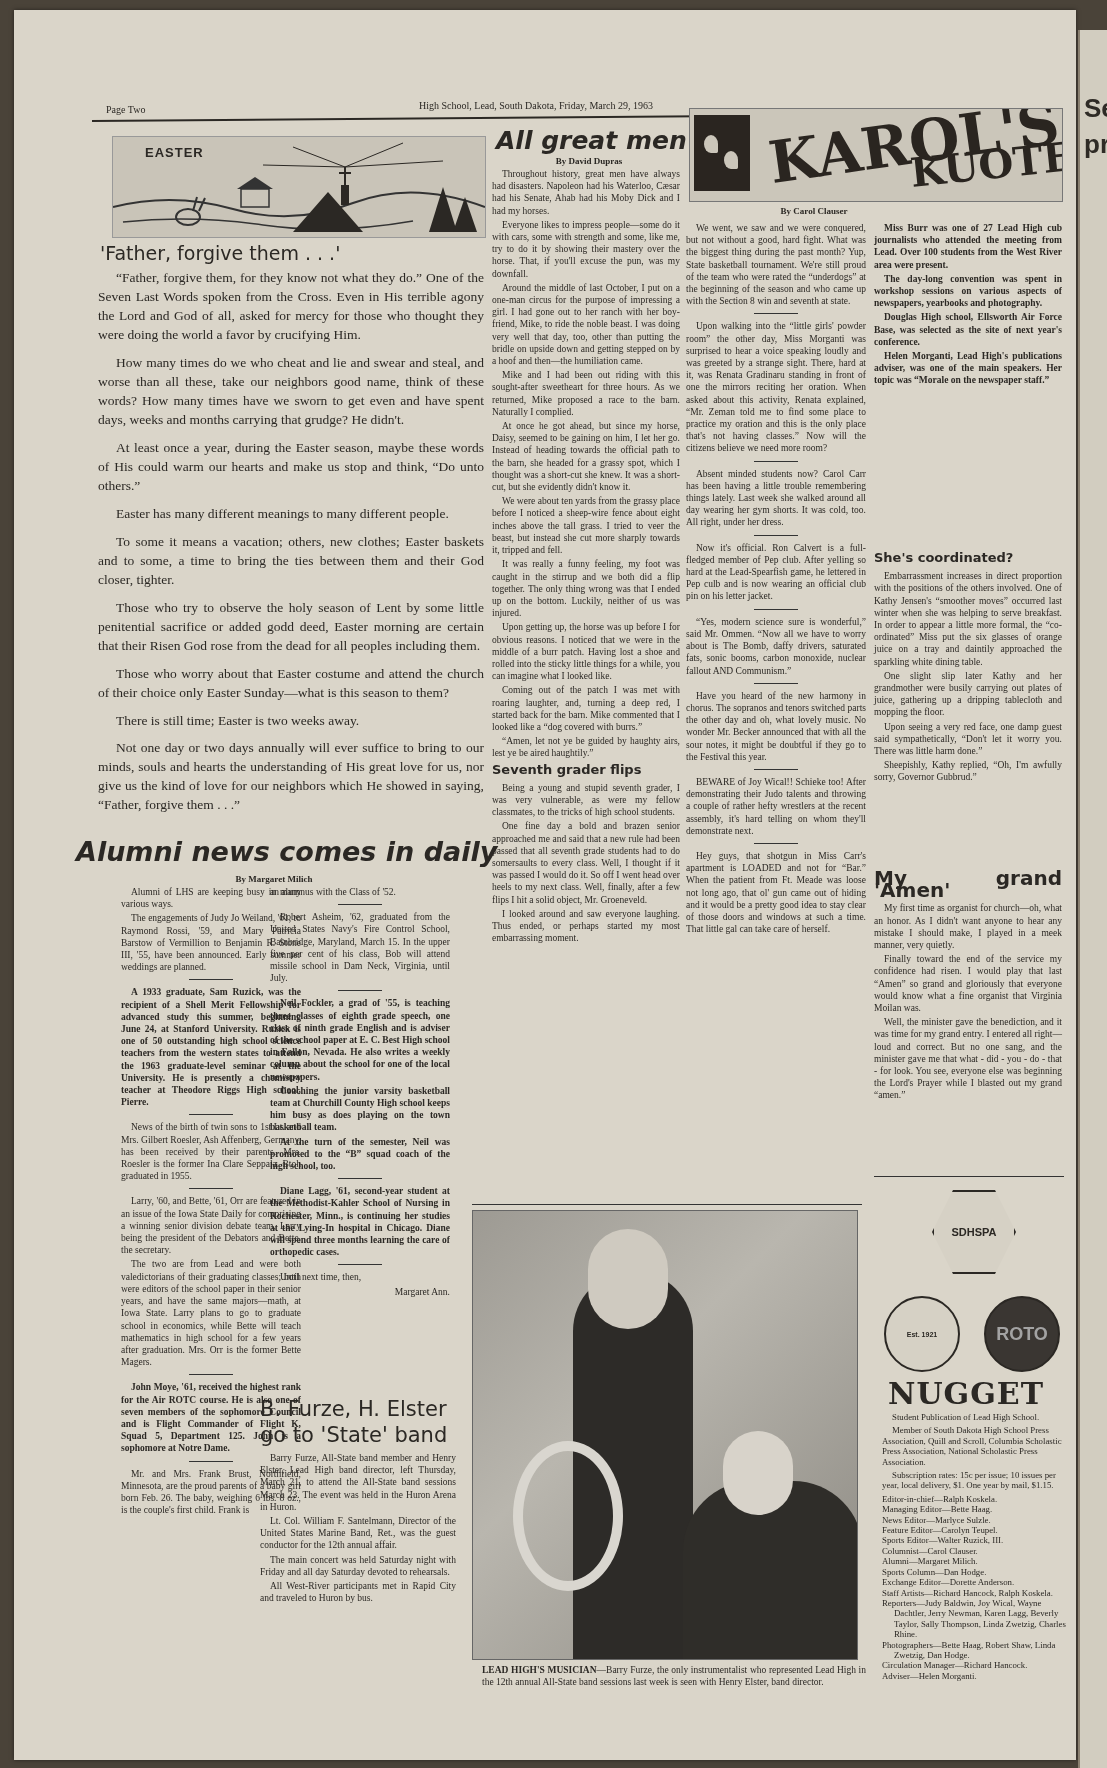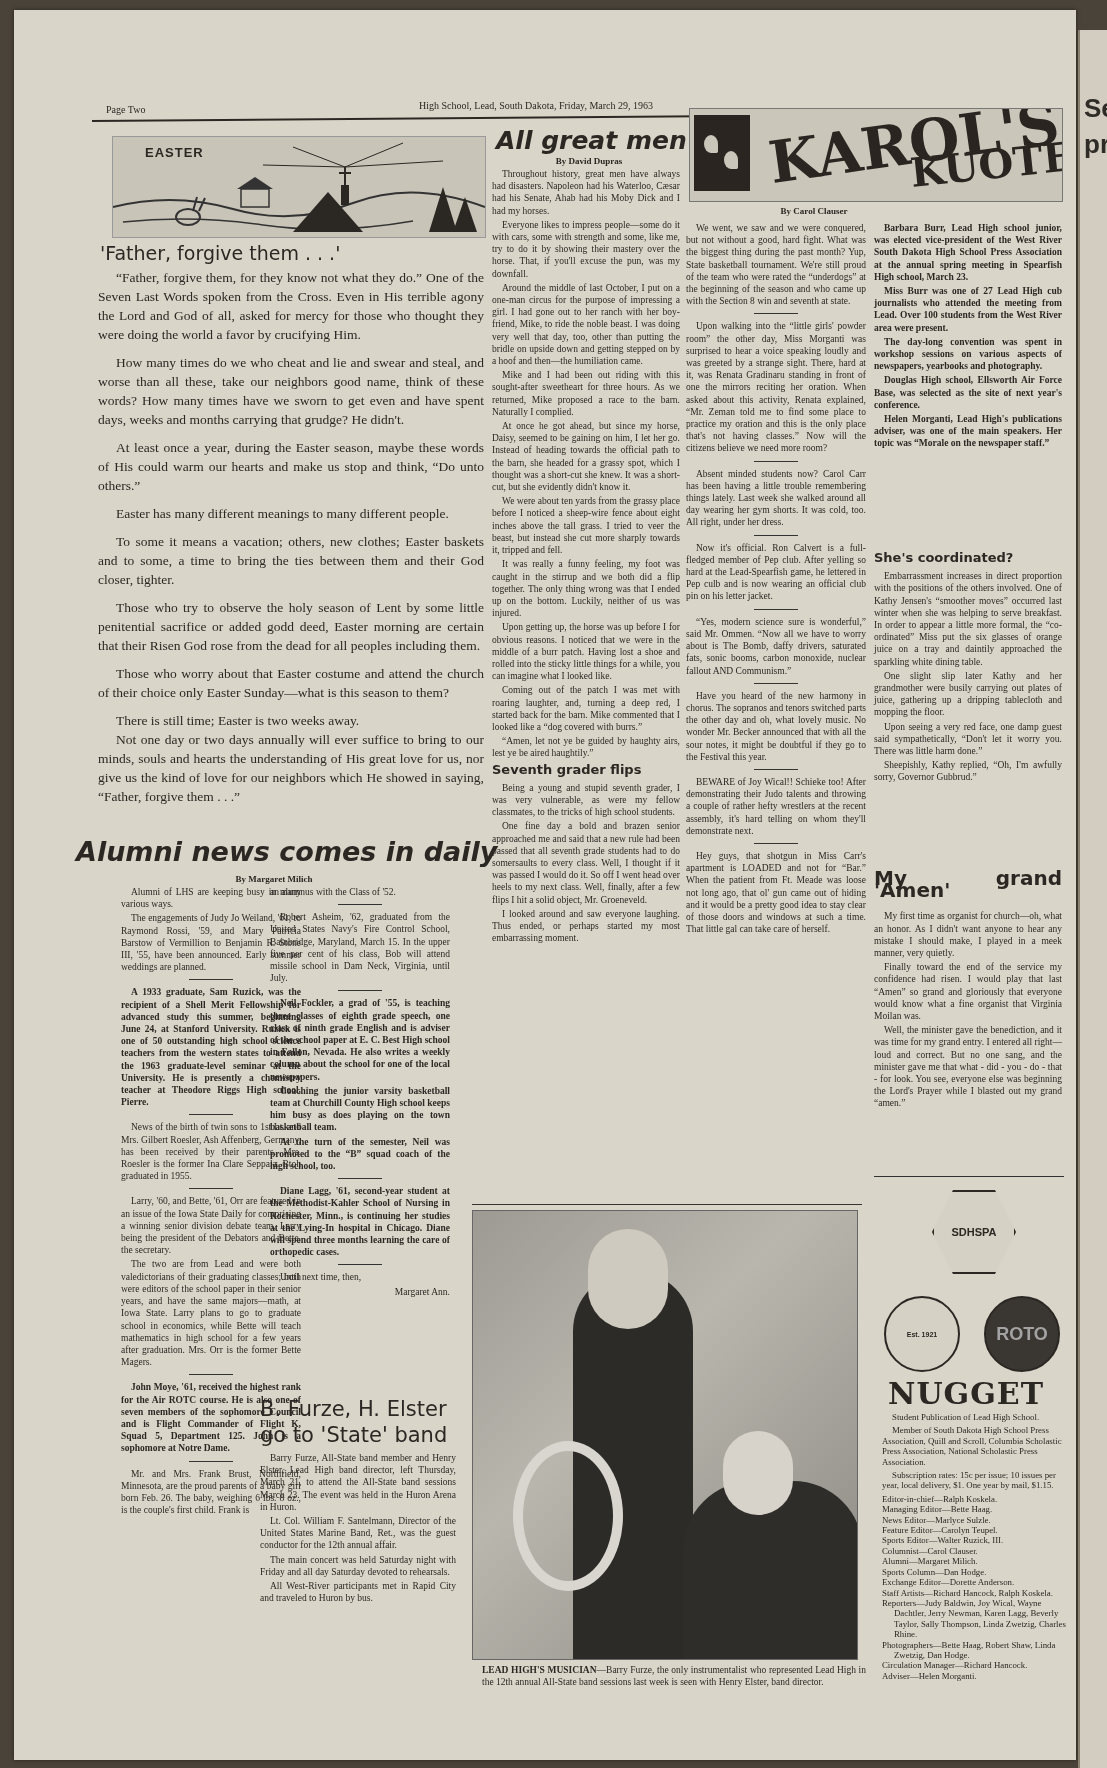--- a/index.html
+++ b/index.html
@@ -83,21 +83,21 @@
 
   <h2 class="abs h-father">'Father, forgive them . . .'</h2>
   <div class="abs father-body body-lg">
     <p>“Father, forgive them, for they know not what they do.” One of the Seven Last Words spoken from the Cross. Even in His terrible agony the Lord and God of all, asked for mercy for those who thought they were doing the world a favor by crucifying Him.</p>
     <p>How many times do we who cheat and lie and swear and steal, and worse than all these, take our neighbors good name, think of these words? How many times have we sworn to get even and have spent days, weeks and months carrying that grudge? He didn't.</p>
     <p>At least once a year, during the Easter season, maybe these words of His could warm our hearts and make us stop and think, “Do unto others.”</p>
     <p>Easter has many different meanings to many different people.</p>
     <p>To some it means a vacation; others, new clothes; Easter baskets and to some, a time to bring the ties between them and their God closer, tighter.</p>
     <p>Those who try to observe the holy season of Lent by some little penitential sacrifice or added godd deed, Easter morning are certain that their Risen God rose from the dead for all peoples including them.</p>
     <p>Those who worry about that Easter costume and attend the church of their choice only Easter Sunday—what is this season to them?</p>
-    <p style="margin-bottom:0">There is still time; Easter is two weeks away.</p>
+    <p style="margin-bottom:8px">There is still time; Easter is two weeks away.</p>
     <p>Not one day or two days annually will ever suffice to bring to our minds, souls and hearts the understanding of His great love for us, nor give us the kind of love for our neighbors which He showed in saying, “Father, forgive them . . .”</p>
   </div>
 
   <h2 class="abs h-alumni">Alumni news comes in daily</h2>
   <div class="abs byline" style="left:70px;top:864px;width:380px;">By Margaret Milich</div>
   <div class="col small" style="left:68px;top:876px;width:180px;margin-left:39px;">
     <p>Alumni of LHS are keeping busy in many various ways.</p>
     <p>The engagements of Judy Jo Weiland, '61, to Raymond Rossi, '59, and Mary Patricia Barstow of Vermillion to Benjamin R. Stone III, '55, have been announced. Early summer weddings are planned.</p>
     <div class="sep"></div>
     <p class="b">A 1933 graduate, Sam Ruzick, was the recipient of a Shell Merit Fellowship for advanced study this summer, beginning June 24, at Stanford University. Ruzick is one of 50 outstanding high school science teachers from the western states to attend the 1963 graduate-level seminar at the University. He is presently a chemistry teacher at Theodore Riggs High school, Pierre.</p>
@@ -177,38 +177,37 @@
     <p>“Yes, modern science sure is wonderful,” said Mr. Ommen. “Now all we have to worry about is The Bomb, daffy drivers, saturated fats, sonic booms, carbon monoxide, nuclear fallout AND Communism.”</p>
     <div class="sep"></div>
     <p>Have you heard of the new harmony in chorus. The sopranos and tenors switched parts the other day and oh, what lovely music. No wonder Mr. Becker announced that with all the sour notes, it might be doubtful if they go to the Festival this year.</p>
     <div class="sep"></div>
     <p>BEWARE of Joy Wical!! Schieke too! After demonstrating their Judo talents and throwing a couple of rather hefty wrestlers at the recent assembly, it's hard telling on whom they'll demonstrate next.</p>
     <div class="sep"></div>
     <p>Hey guys, that shotgun in Miss Carr's apartment is LOADED and not for “Bar.” When the patient from Ft. Meade was loose not long ago, that ol' gun came out of hiding and it would be a pretty good idea to stay clear of those doors and windows at such a time. That little gal can take care of herself.</p>
   </div>
 
   <div class="col small" style="left:860px;top:212px;width:188px;font-weight:bold;">
-    <p>Barbara Burr, Lead High school junior, was elected vice-president of the West River South Dakota High School Press Association at the annual spring meeting in Spearfish High school, March 23.</p>
     <p>Miss Burr was one of 27 Lead High cub journalists who attended the meeting from Lead. Over 100 students from the West River area were present.</p>
     <p>The day-long convention was spent in workshop sessions on various aspects of newspapers, yearbooks and photography.</p>
     <p>Douglas High school, Ellsworth Air Force Base, was selected as the site of next year's conference.</p>
     <p>Helen Morganti, Lead High's publications adviser, was one of the main speakers. Her topic was “Morale on the newspaper staff.”</p>
   </div>
 
   <div class="col small" style="left:860px;top:538px;width:188px;">
     <div class="h-small">She's coordinated?</div>
     <p>Embarrassment increases in direct proportion with the positions of the others involved. One of Kathy Jensen's “smoother moves” occurred last winter when she was helping to serve breakfast. In order to appear a little more formal, the “co-ordinated” Miss put the six glasses of orange juice on a tray and daintily approached the sparkling white dining table.</p>
     <p>One slight slip later Kathy and her grandmother were busily carrying out plates of juice, gathering up a dripping tablecloth and mopping the floor.</p>
     <p>Upon seeing a very red face, one damp guest said sympathetically, “Don't let it worry you. There was little harm done.”</p>
     <p>Sheepishly, Kathy replied, “Oh, I'm awfully sorry, Governor Gubbrud.”</p>
   </div>
 
   <div class="col small" style="left:860px;top:862px;width:188px;">
     <div class="h-grand">My grand 'Amen'</div>
-    <p style="margin-top:14px">My first time as organist for church—oh, what an honor. As I didn't want anyone to hear any mistake I should make, I played in a meek manner, very quietly.</p>
+    <p style="margin-top:6px">My first time as organist for church—oh, what an honor. As I didn't want anyone to hear any mistake I should make, I played in a meek manner, very quietly.</p>
     <p>Finally toward the end of the service my confidence had risen. I would play that last “Amen” so grand and gloriously that everyone would know what a fine organist that Virginia Moilan was.</p>
     <p>Well, the minister gave the benediction, and it was time for my grand entry. I entered all right—loud and correct. But no one sang, and the minister gave me that what - did - you - do - that - for look. You see, everyone else was beginning the Lord's Prayer while I blasted out my grand “amen.”</p>
   </div>
   <div class="rule-h" style="left:860px;top:1166px;width:190px;"></div>
 
   <div class="logo" style="left:918px;top:1180px;width:80px;height:80px;clip-path:polygon(25% 0,75% 0,100% 50%,75% 100%,25% 100%,0 50%);font-size:11px;">
     <span>SDHSPA</span>
   </div>
   <div class="logo" style="left:870px;top:1286px;width:72px;height:72px;border-radius:50%;font-size:7px;">
     <span>Est. 1921</span>

